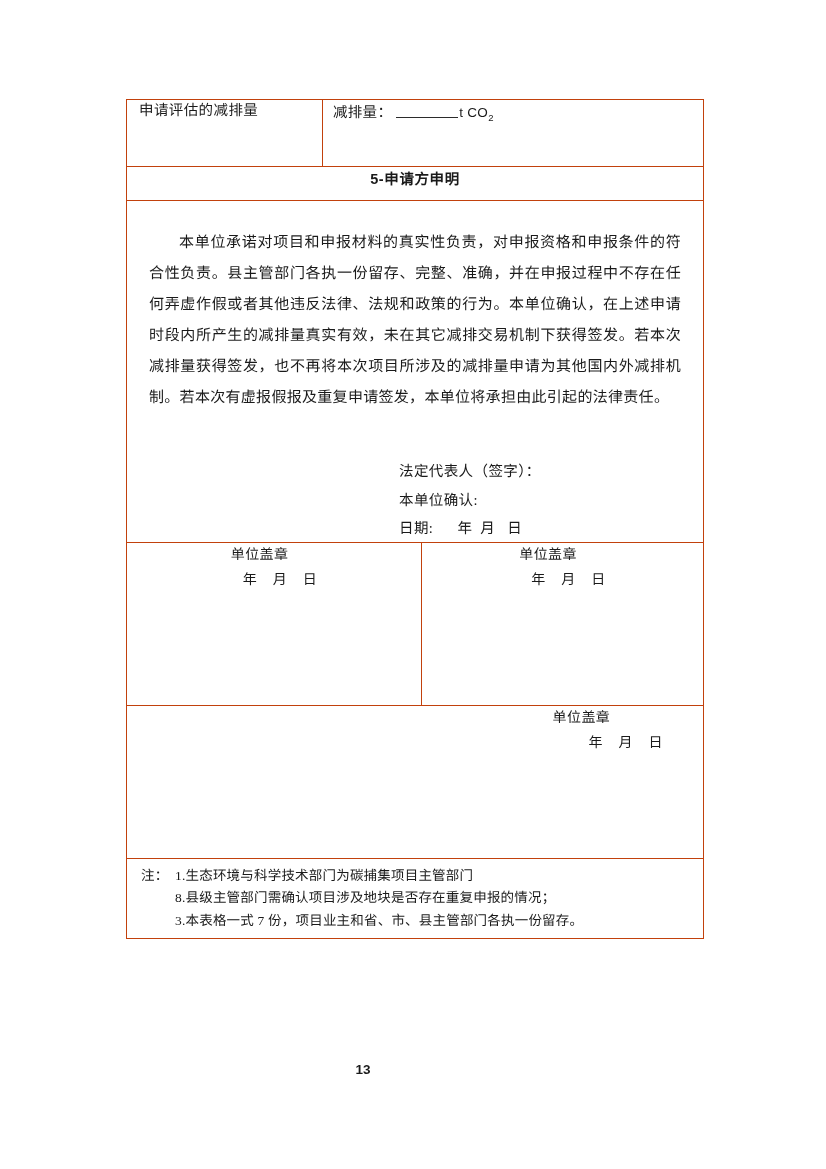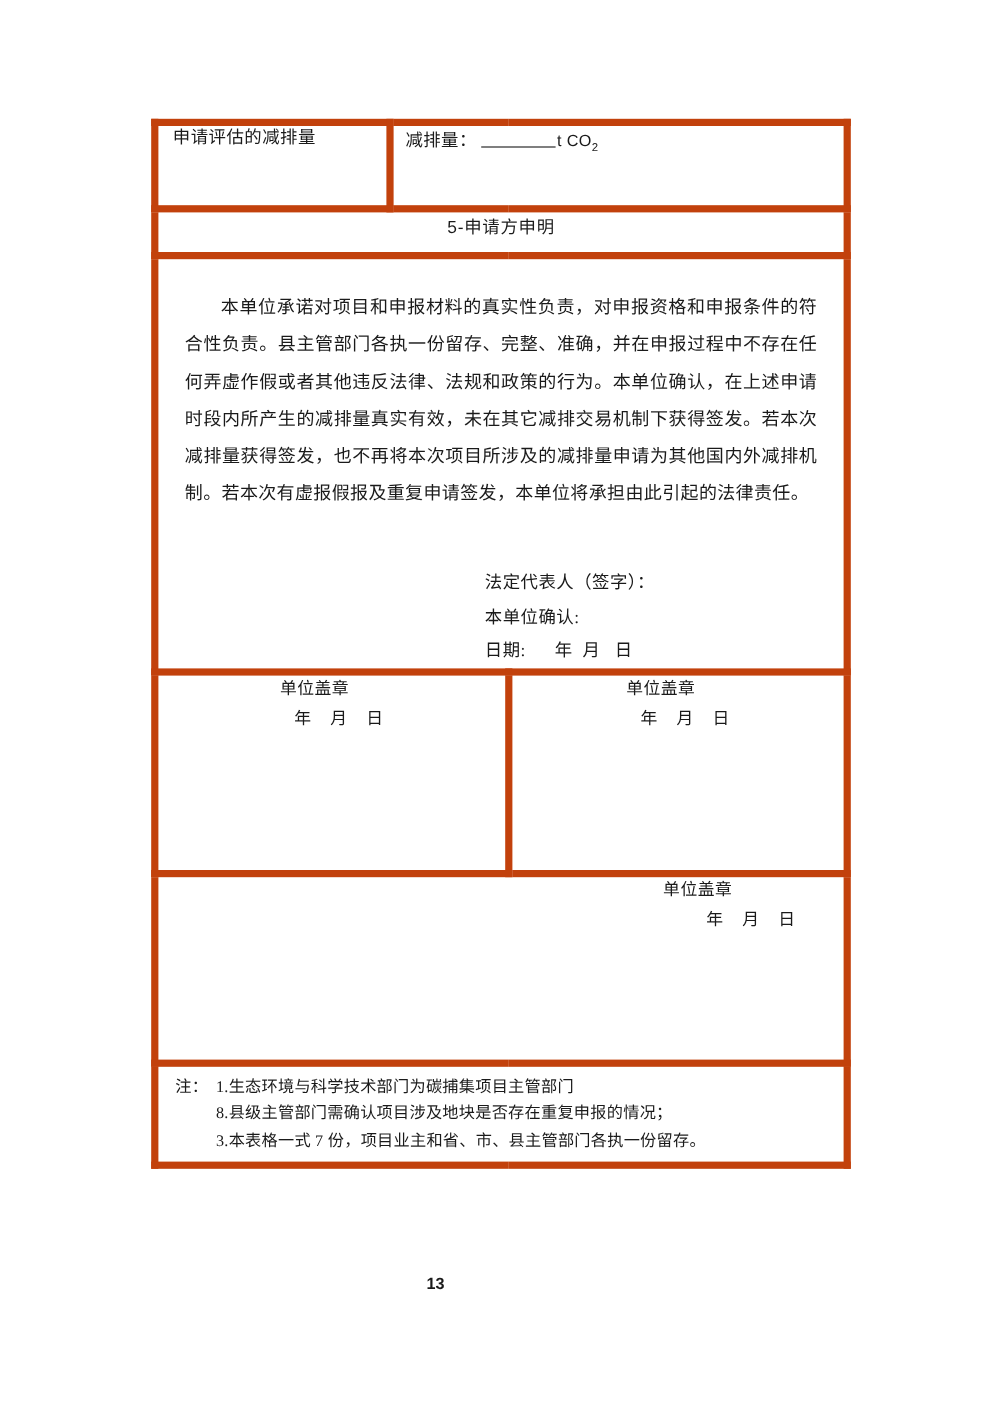--- a/index.html
+++ b/index.html
@@ -28,21 +28,21 @@
   
   .form-table {
     position: absolute;
     left: 126px;
     top: 99px;
     width: 577px;
     border-collapse: collapse;
     table-layout: fixed;
   }
   .form-table td {
-    border: 6px solid #c2410c;
+    border: 1px solid #c2410c;
     vertical-align: top;
     padding: 0;
   }
 
   
   .row-label {
     width: 196px;
     height: 66px;
     vertical-align: middle;
   }
@@ -71,21 +71,21 @@
     font-family: "Liberation Sans", sans-serif;
     font-size: 13.5px;
   }
   .unit sub {
     font-size: 9.5px;
   }
 
   
   .sec-head {
     text-align: center;
-    font-weight: normal;
+    font-weight: bold;
     font-size: 14.5px;
     height: 33px;
     vertical-align: middle;
     letter-spacing: 0.6px;
     font-family: "Liberation Sans", "DejaVu Sans", sans-serif;
   }
 
   
   .decl-body {
     height: 315px;

